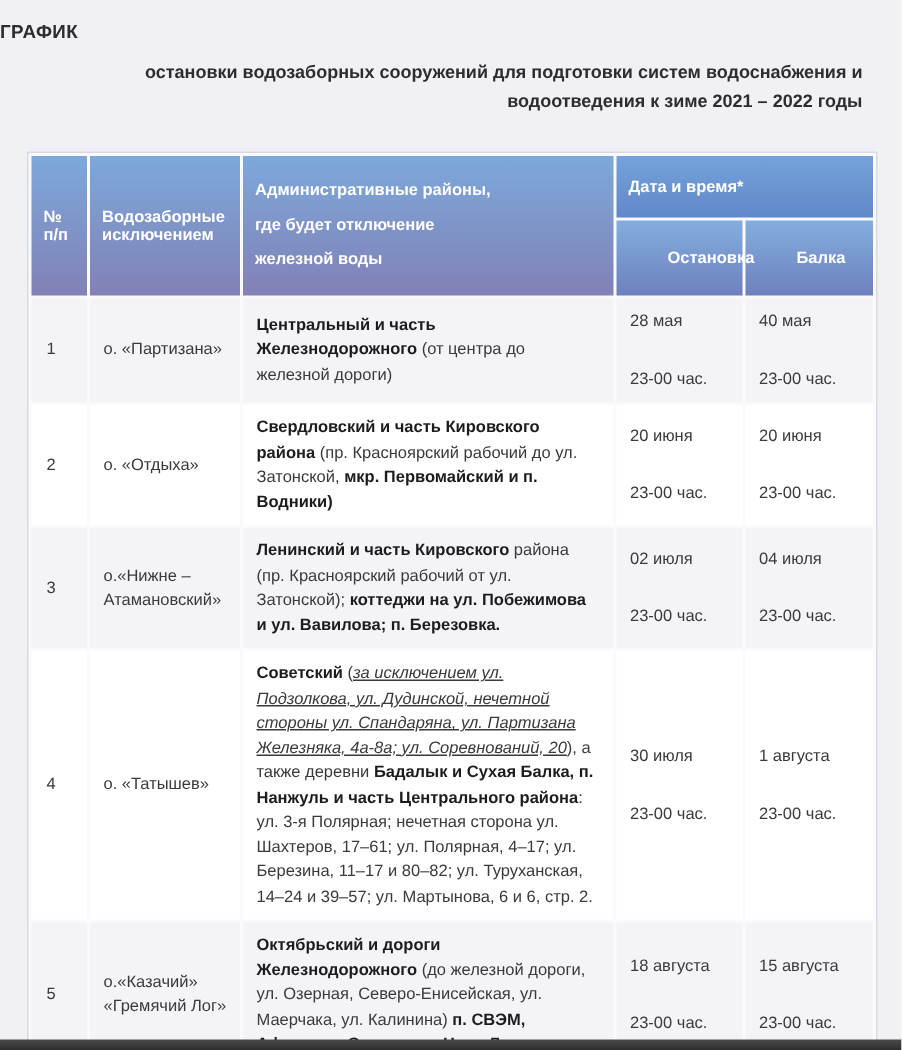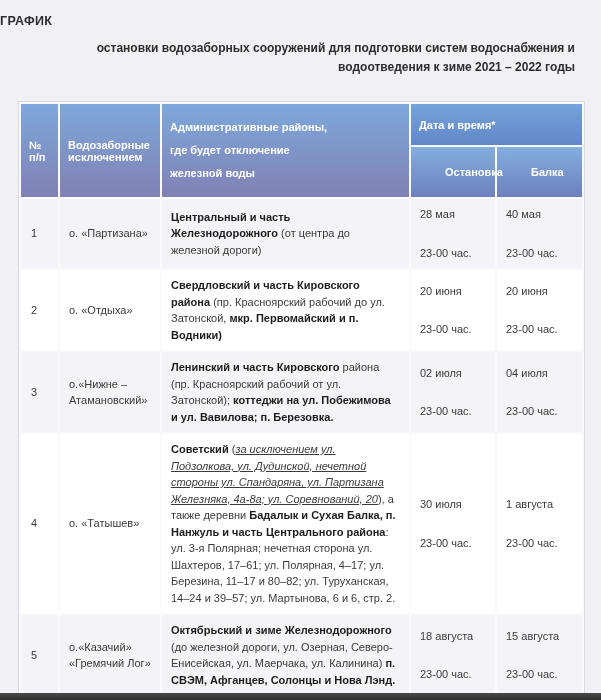--- a/index.html
+++ b/index.html
@@ -165,21 +165,21 @@
         <div class="time-line">23-00 час.</div>
       </td>
       <td>
         <div>1 августа</div>
         <div class="time-line">23-00 час.</div>
       </td>
     </tr>
     <tr class="row-odd r5">
       <td class="cell-num">5</td>
       <td>о.«Казачий» «Гремячий Лог»</td>
-      <td><span class="seg-bold">Октябрьский и зиме Железнодорожного</span><span class="seg-normal"> (до железной дороги, ул. Озерная, Северо-Енисейская, ул. Маерчака, ул. Калинина) </span><span class="seg-bold">п. СВЭМ, Афганцев, Солонцы и Нова Лэнд.</span></td>
+      <td><span class="seg-bold">Октябрьский и дороги Железнодорожного</span><span class="seg-normal"> (до железной дороги, ул. Озерная, Северо-Енисейская, ул. Маерчака, ул. Калинина) </span><span class="seg-bold">п. СВЭМ, Афганцев, Солонцы и Нова Лэнд.</span></td>
       <td>
         <div>18 августа</div>
         <div class="time-line">23-00 час.</div>
       </td>
       <td>
         <div>15 августа</div>
         <div class="time-line">23-00 час.</div>
       </td>
     </tr>
   </tbody>

